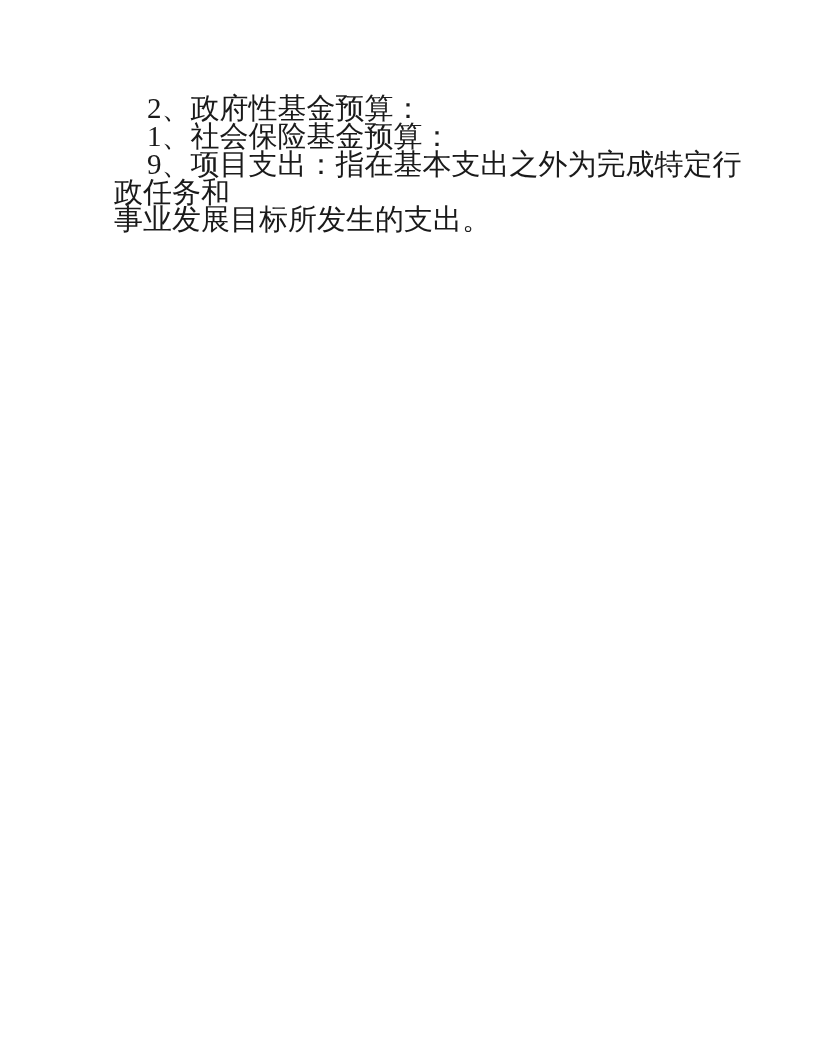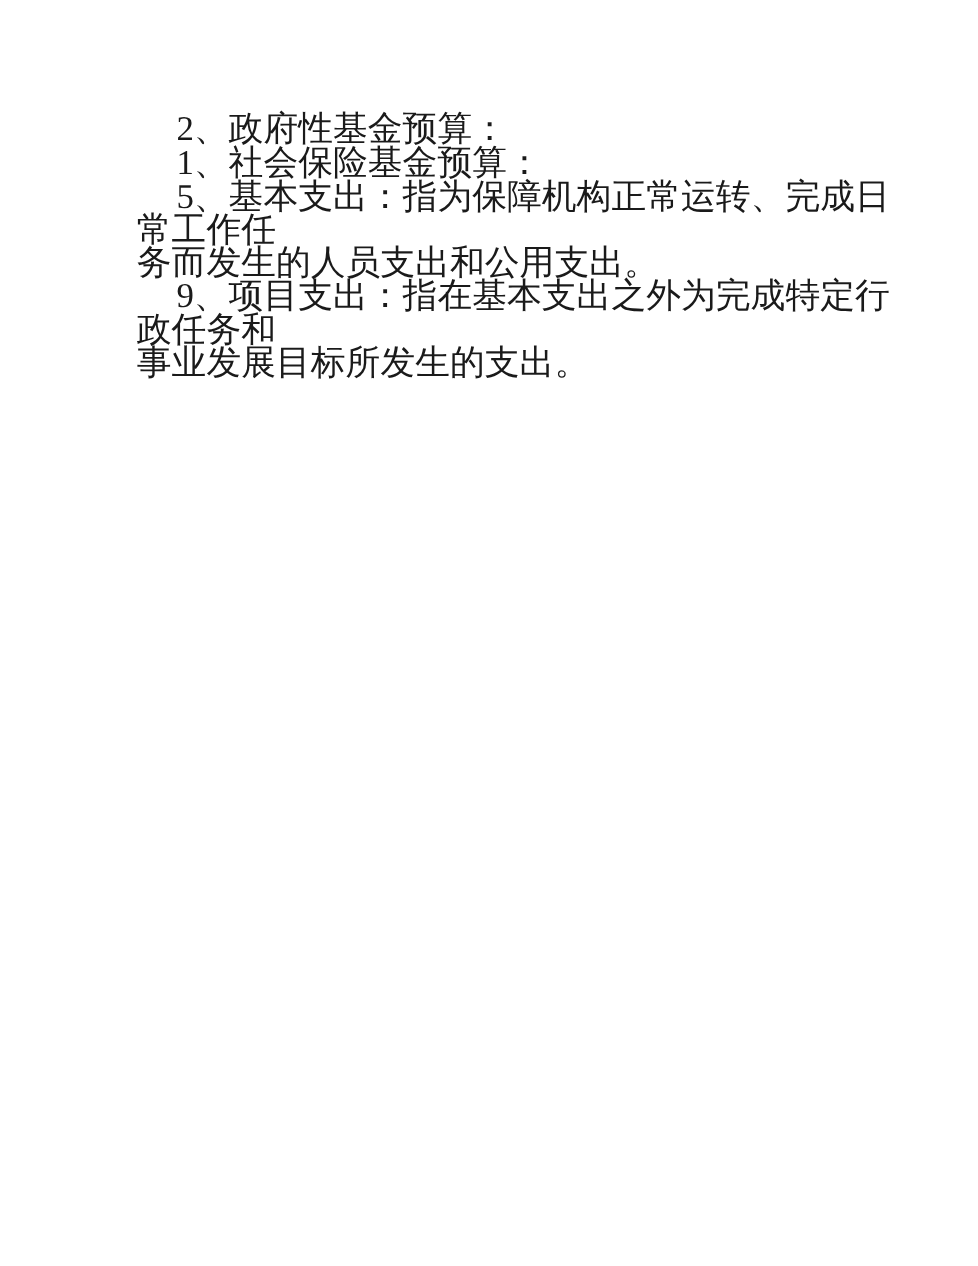--- a/index.html
+++ b/index.html
@@ -35,18 +35,16 @@
     text-indent: 33px;          
   }
 </style>
 </head>
 <body>
 
 <div class="page">
   <div class="content">
     <p class="para indent">2、政府性基金预算：</p>
     <p class="para indent">1、社会保险基金预算：</p>
-    <p class="para indent">5、基本支出：指为保障机构正常运转、完成日常工作任
-务而发生的人员支出和公用支出。</p>
     <p class="para indent">9、项目支出：指在基本支出之外为完成特定行政任务和
 事业发展目标所发生的支出。</p>
   </div>
 </div>
 
 </body></html>

